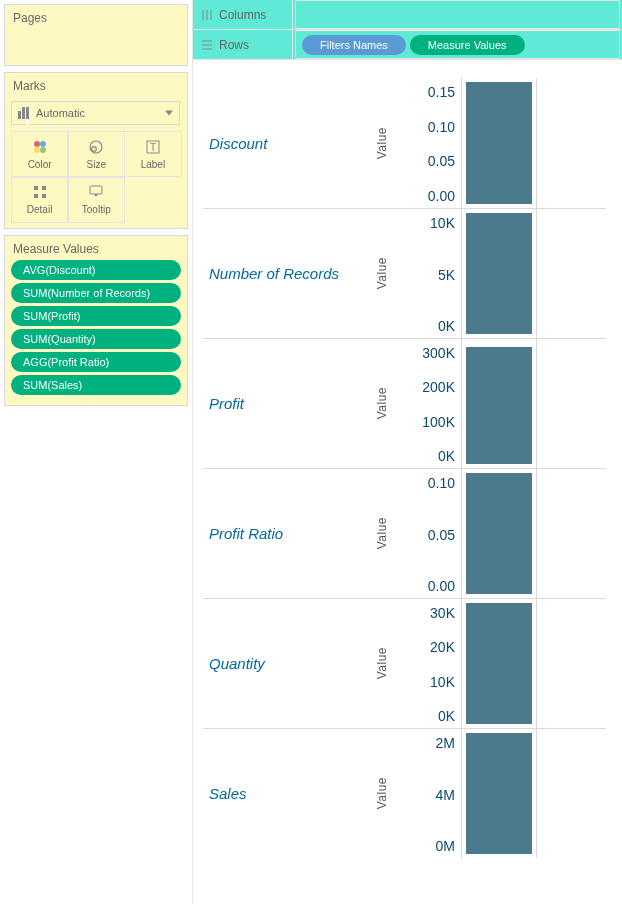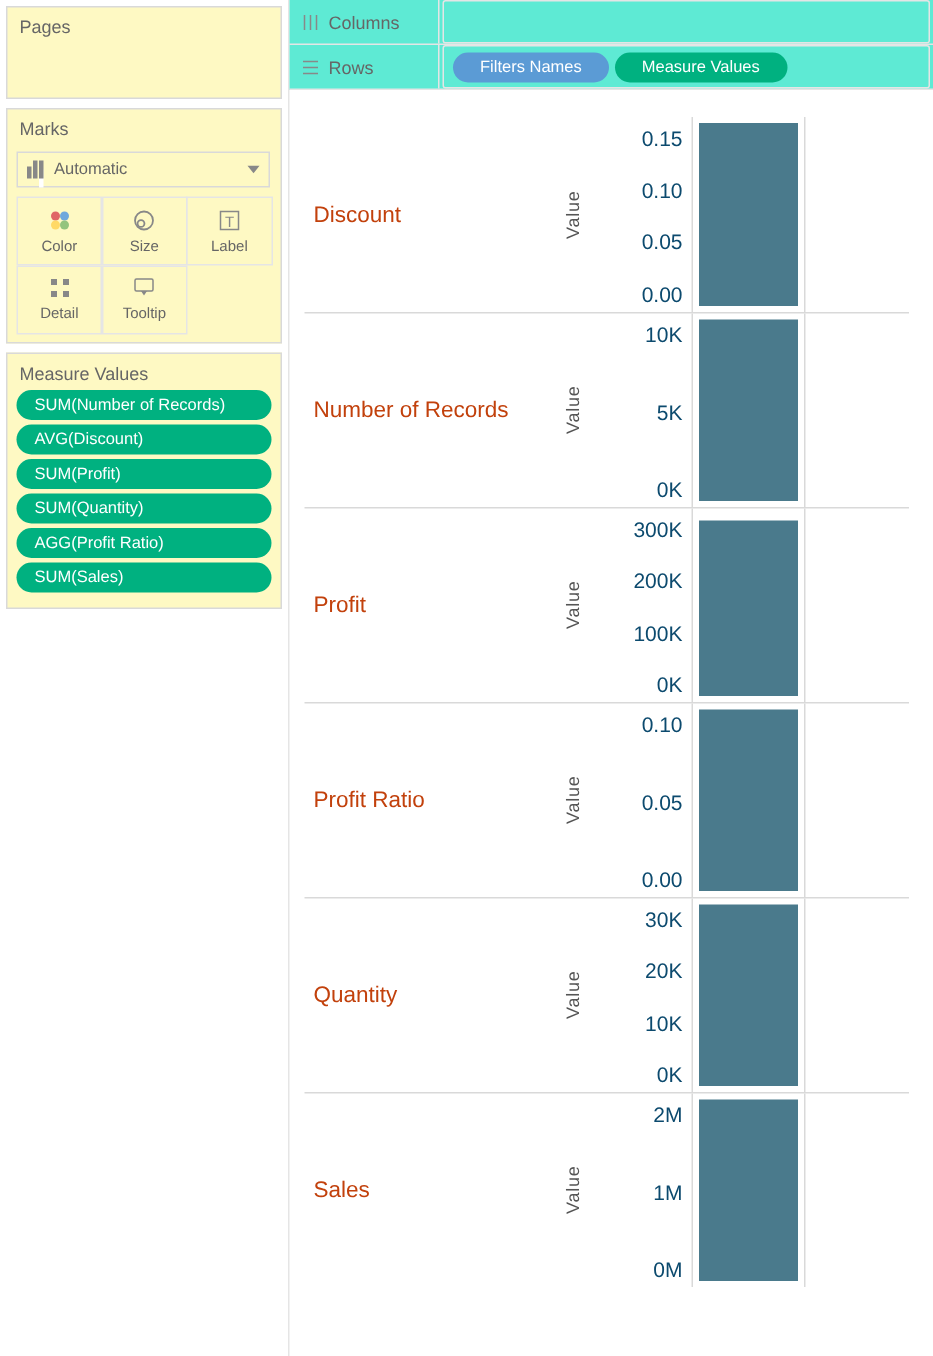--- a/index.html
+++ b/index.html
@@ -153,22 +153,23 @@
     border-top:1px solid #d9d9d9;
     height:130px;
   }
   .viz-row:first-child { border-top:none; }
   .viz-rowlabel {
     width:172px;
     display:flex;
     align-items:center;
     padding-left:6px;
     font-size:15px;
-    color:#c2410c;
+    color:#0369a1;
     font-weight:300;
+    font-style:italic;
   }
   .viz-axis {
     position:relative;
     width:86px;
     display:flex;
   }
   .viz-axis .ylabel {
     writing-mode: vertical-rl;
     transform: rotate(180deg);
     font-size:12px;
@@ -263,22 +264,22 @@
           </svg>
         <span>Tooltip</span>
       </div>
       <div class="marks-cell" style="border:none"></div>
     </div>
   </div>
 
   <div class="panel measure-values-box">
     <div class="panel-title">Measure Values</div>
     <div class="pill-list" id="measure-pill-list">
+        <div class="pill pill-green">AVG(Discount)</div>
         <div class="pill pill-green">SUM(Number of Records)</div>
-        <div class="pill pill-green">AVG(Discount)</div>
         <div class="pill pill-green">SUM(Profit)</div>
         <div class="pill pill-green">SUM(Quantity)</div>
         <div class="pill pill-green">AGG(Profit Ratio)</div>
         <div class="pill pill-green">SUM(Sales)</div>
       </div>
   </div>
 
 </div>
 
 <div class="right-panel">
@@ -392,21 +393,21 @@
           <div class="viz-bar" style="height: 100%;"></div>
         </div>
         <div class="viz-spacer"></div>
       </div>
       <div class="viz-row">
         <div class="viz-rowlabel">Sales</div>
         <div class="viz-axis">
           <div class="ylabel">Value</div>
           <div class="ticks">
             <div>2M</div>
-            <div>1M</div>
+            <div>4M</div>
             <div>0M</div>
           </div>
         </div>
         <div class="viz-bar-cell">
           <div class="viz-bar" style="height: 100%;"></div>
         </div>
         <div class="viz-spacer"></div>
       </div>
     </div>
 

